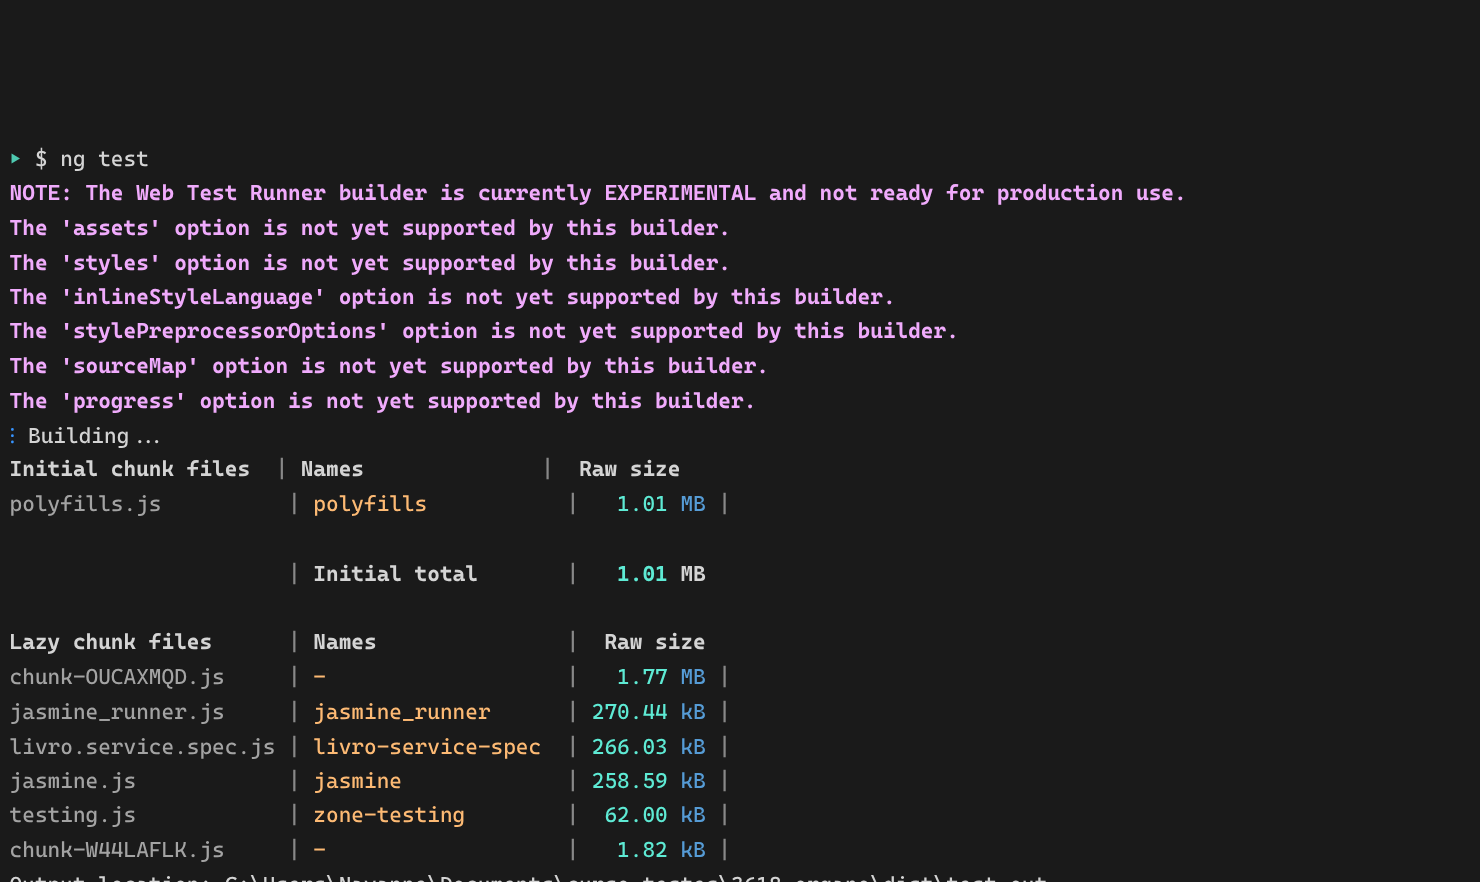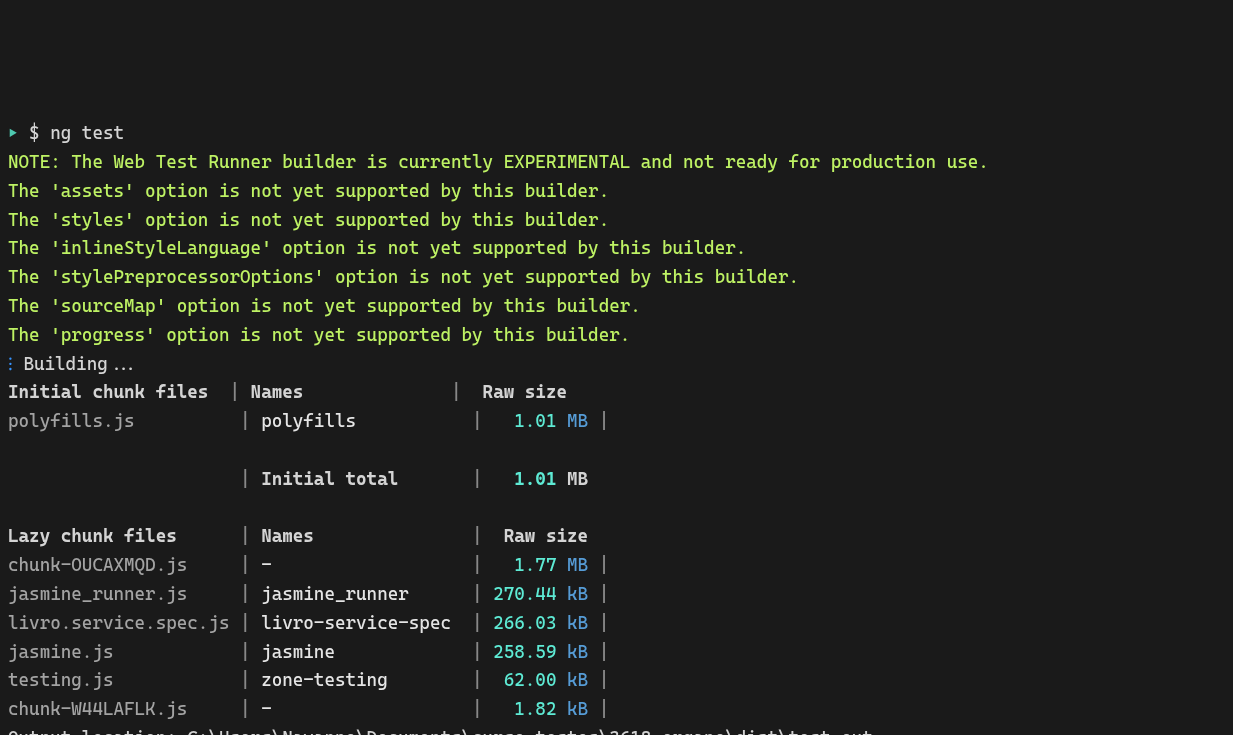--- a/index.html
+++ b/index.html
@@ -21,38 +21,38 @@
       color: #4ec9b0;
     }
     .prompt-symbol {
       color: #d4d4d4;
     }
     .command {
       color: #d4d4d4;
       margin-top: 32px;
     }
     .yellow {
-      color: #bef264;
-      font-weight: normal;
+      color: #f0abfc;
+      font-weight: bold;
     }
     .building-dots {
       color: #3794ff;
     }
     .white {
       color: #d4d4d4;
       margin-top: 46px;
     }
     .bold {
       font-weight: bold;
     }
     .green {
       color: #a3a3a3;
     }
     .gray {
-      color: #e5e5e5;
+      color: #fdba74;
     }
     .blue {
       color: #569cd6;
     }
     .lightblue {
       color: #5eead4;
     }
     .pipe {
       color: #888888;
     }

